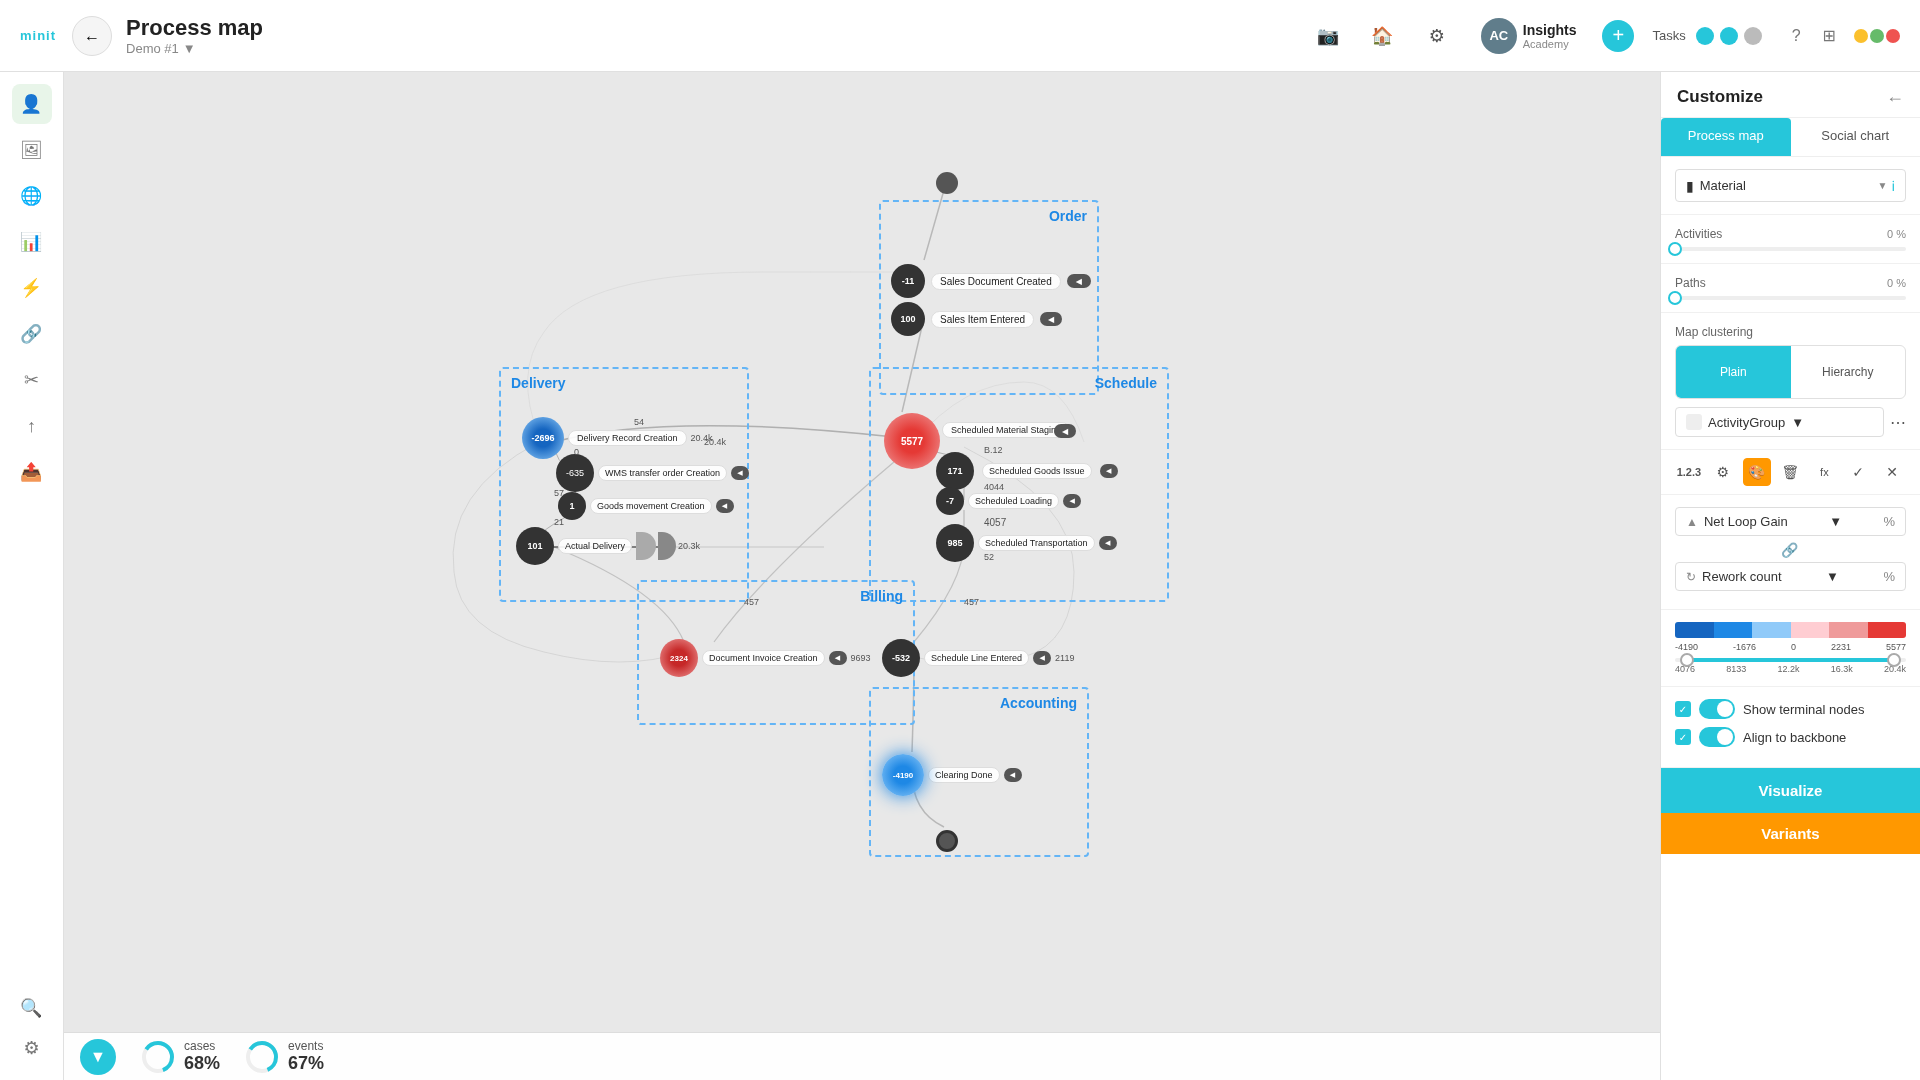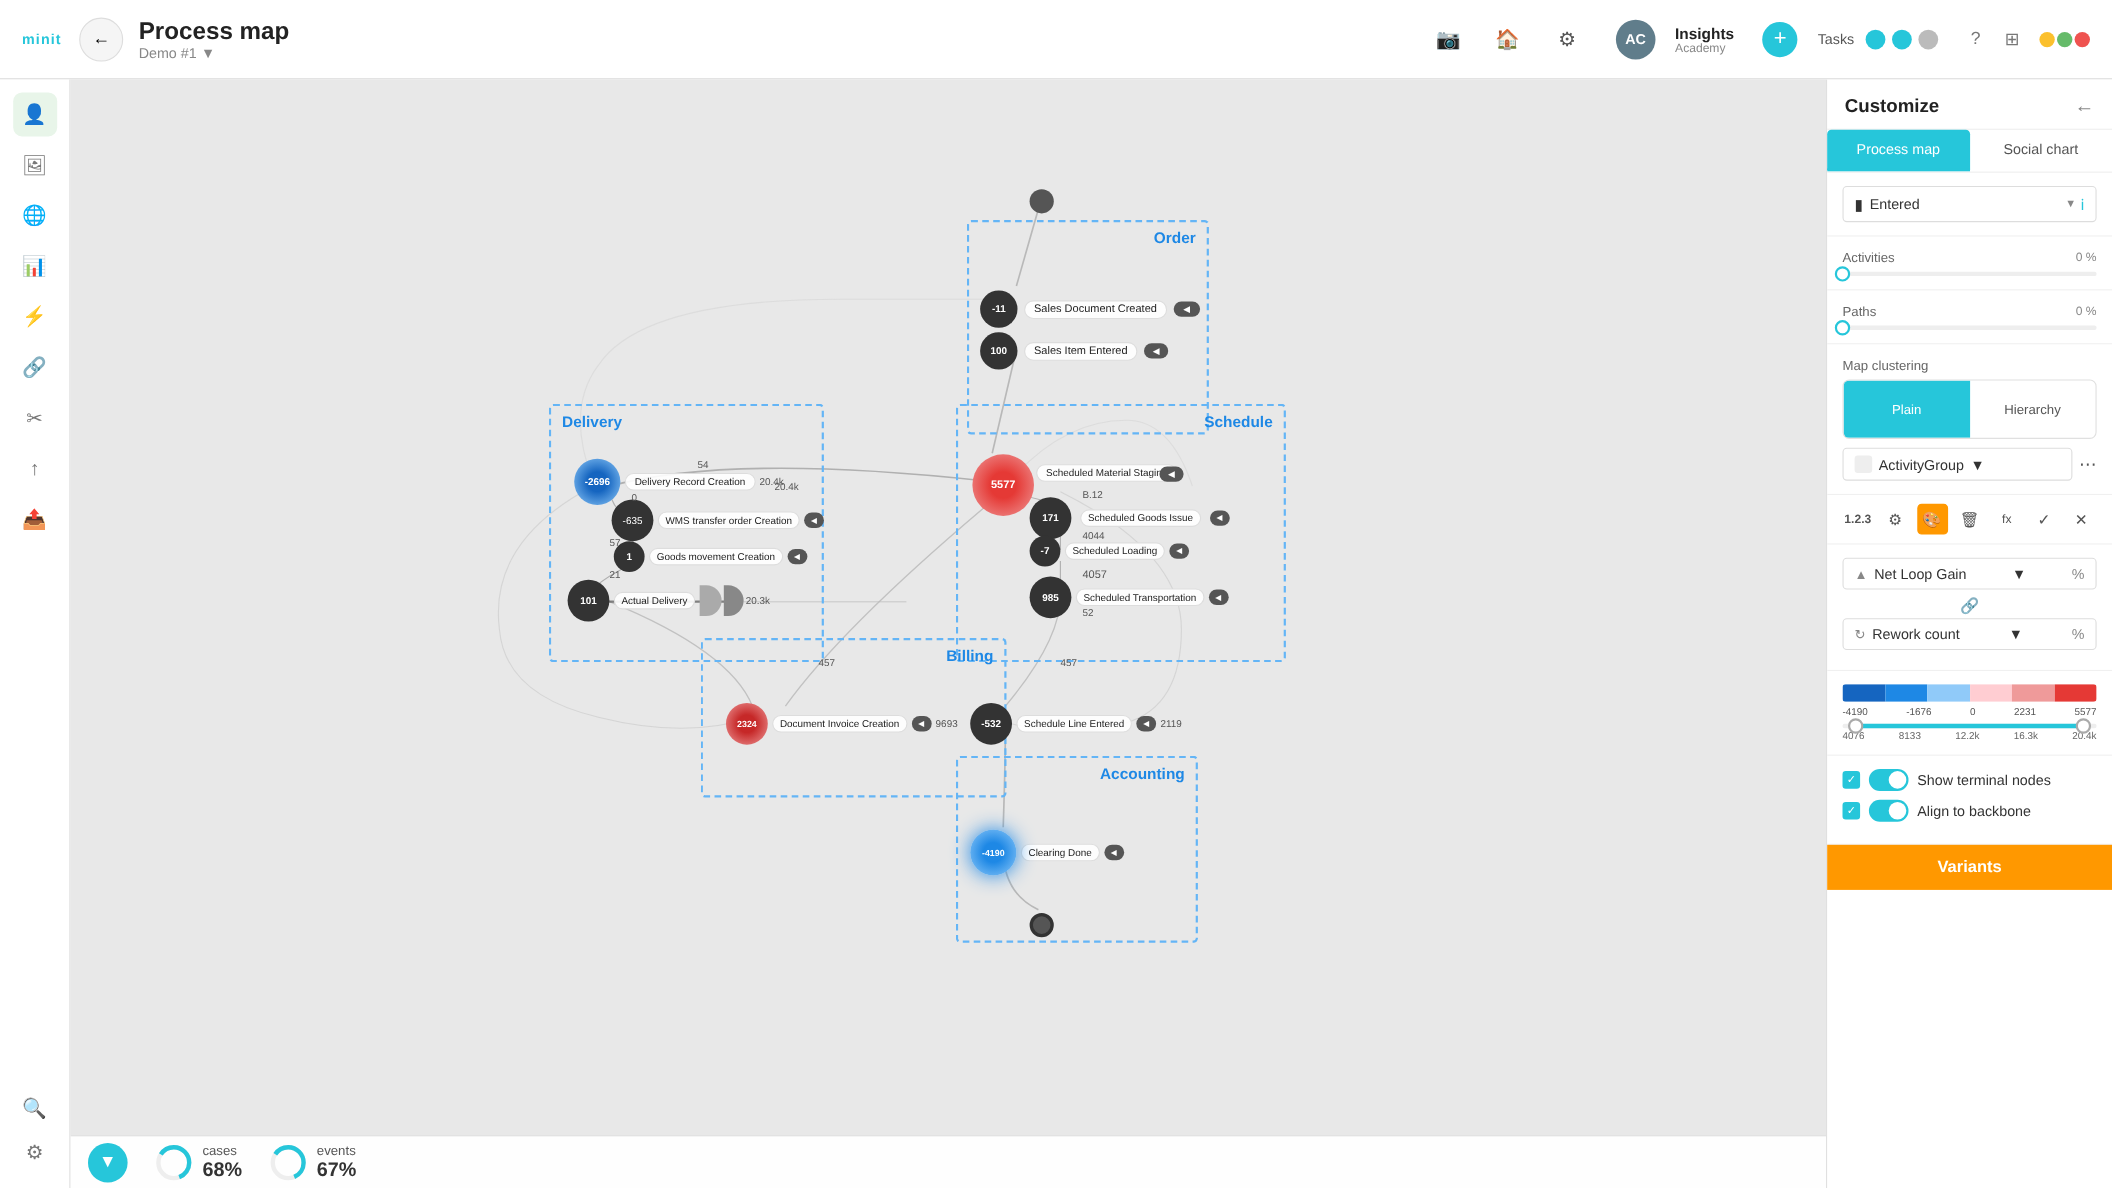--- a/index.html
+++ b/index.html
@@ -309,21 +309,21 @@
       <span>Demo #1</span>
       <span style="cursor:pointer;">▼</span>
     </div>
   </div>
 
   <div class="header-actions">
     <div class="header-icon-btn">📷</div>
     <div class="header-icon-btn">🏠</div>
     <div class="header-icon-btn">⚙</div>
 
-    <div style="display:flex;align-items:center;gap:18px;margin: 0 8px;">
+    <div style="display:flex;align-items:center;gap:6px;margin: 0 8px;">
       <div class="avatar" style="width:36px;height:36px;border-radius:50%;background:#607d8b;color:#fff;display:flex;align-items:center;justify-content:center;font-size:13px;font-weight:600;">
         <span>AC</span>
       </div>
       <div style="cursor:pointer;">
         <div style="font-size:14px;font-weight:700;color:#222;">Insights</div>
         <div style="font-size:11px;color:#888;">Academy</div>
       </div>
     </div>
 
     <div class="header-plus">+</div>
@@ -624,21 +624,21 @@
 
     <div class="panel-tabs">
       <div class="panel-tab active">Process map</div>
       <div class="panel-tab">Social chart</div>
     </div>
 
     <div class="panel-section">
       <div class="panel-dropdown">
         <span style="display:flex;align-items:center;gap:6px;">
           <span style="font-size:14px;">▮</span>
-          <span>Entered</span>
+          <span>Material</span>
         </span>
         <span style="display:flex;align-items:center;gap:4px;">
           <span class="chevron">▼</span>
           <span style="color:#26c6da;font-size:14px;">ℹ</span>
         </span>
       </div>
     </div>
 
     <div class="panel-section">
       <div class="panel-label">
@@ -757,18 +757,19 @@
         <div class="checkbox-box checked">
           <span style="color:#fff;font-size:10px;">✓</span>
         </div>
         <div class="toggle">
           <div class="toggle-knob"></div>
         </div>
         <span>Align to backbone</span>
       </div>
     </div>
 
+    <button class="visualize-btn">Visualize</button>
 
     <button class="variants-btn">Variants</button>
 
   </div>
 
 </div>
 
 </body></html>

